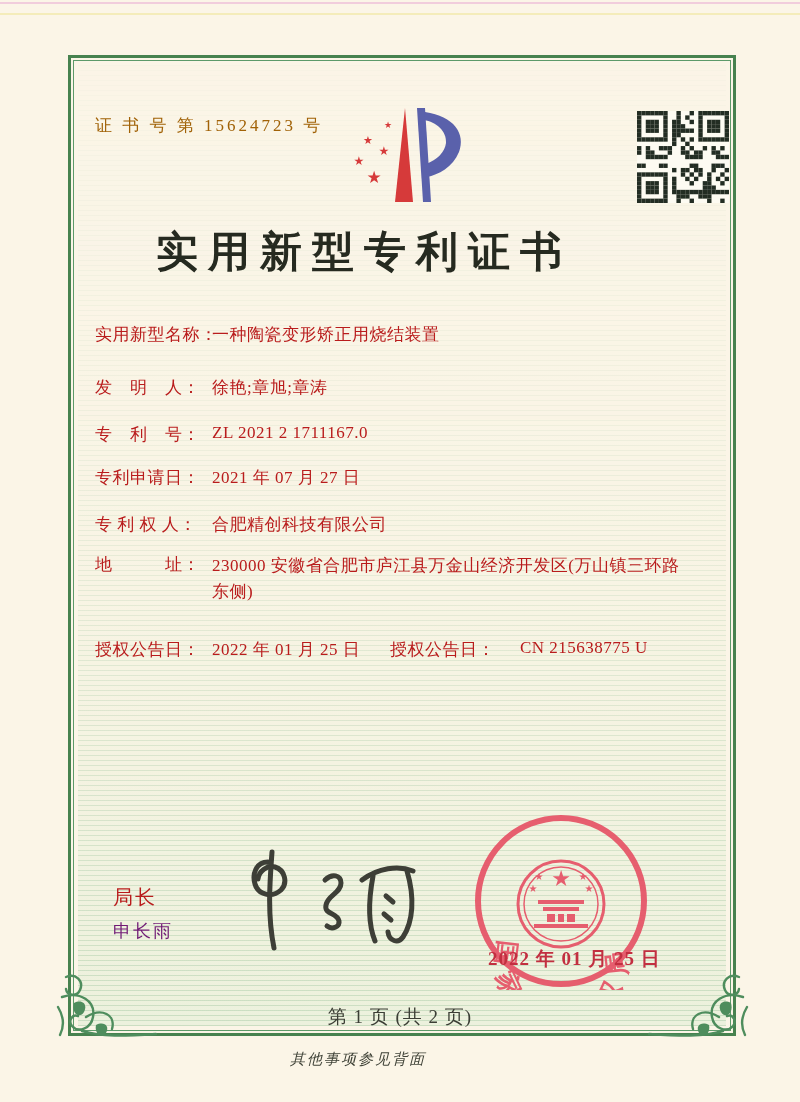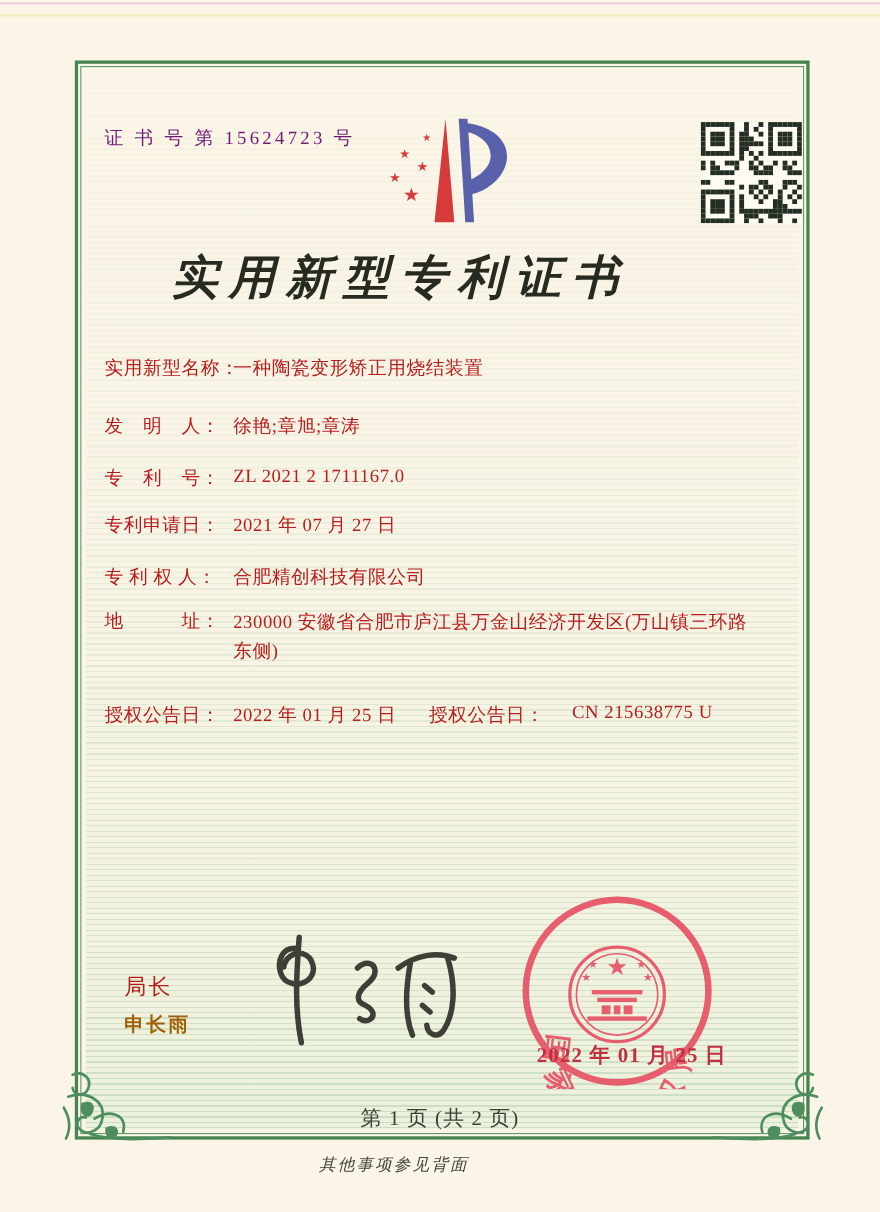--- a/index.html
+++ b/index.html
@@ -35,49 +35,48 @@
       repeating-linear-gradient(0deg,
         rgba(111,172,122,0.30) 0px, rgba(111,172,122,0.30) 1px,
         rgba(255,255,255,0) 1px, rgba(255,255,255,0) 5px),
       linear-gradient(180deg,#fcf7e9 0%, #f4f3e0 55%, #eaf0db 100%);
     -webkit-mask-image:linear-gradient(180deg,rgba(0,0,0,.08) 0%,rgba(0,0,0,.25) 35%,rgba(0,0,0,.65) 70%,rgba(0,0,0,.9) 100%);
             mask-image:linear-gradient(180deg,rgba(0,0,0,.08) 0%,rgba(0,0,0,.25) 35%,rgba(0,0,0,.65) 70%,rgba(0,0,0,.9) 100%);
   }
 
   .cert-number{
     position:absolute;left:95px;top:114px;
-    font-size:17px;letter-spacing:3px;color:#701a75;
+    font-size:17px;letter-spacing:3px;color:#a16207;
   }
   .logo{position:absolute;left:332px;top:104px;}
   .qr{position:absolute;left:637px;top:111px;width:92px;height:92px;background:#fdfbf2;}
 
   .title{
     position:absolute;left:0;top:224px;width:728px;
     text-align:center;
     font-size:42px;font-weight:700;letter-spacing:10px;
     color:#262a20;
-    font-style:italic;
   }
 
   .row{position:absolute;left:95px;font-size:17px;color:#b91c1c;letter-spacing:.5px;}
   .row .lbl{white-space:nowrap;}
   .row .val{position:absolute;left:117px;top:0;white-space:nowrap;}
   .row .val.wrap{white-space:normal;width:482px;line-height:1.55;}
   .row .lbl2{position:absolute;left:295px;top:0;white-space:nowrap;}
   .row .val2{position:absolute;left:425px;top:0;white-space:nowrap;}
 
   .paragraphs{
     position:absolute;left:95px;top:640px;width:616px;
     font-size:16px;line-height:1.72;color:#3f4237;
     font-style:italic;
   }
   .paragraphs p{margin:0 0 10px 0;text-indent:2em;}
 
   .signer-title{position:absolute;left:113px;top:884px;font-size:20px;color:#b91c1c;letter-spacing:2px;}
-  .signer-name{position:absolute;left:113px;top:919px;font-size:18px;color:#a16207;letter-spacing:2px;font-weight:bold;}
+  .signer-name{position:absolute;left:113px;top:919px;font-size:18px;color:#701a75;letter-spacing:2px;}
   .signature{position:absolute;left:228px;top:848px;}
 
   .seal{position:absolute;left:472px;top:812px;}
   .seal-date{
     position:absolute;left:488px;top:946px;
     font-size:19px;font-weight:700;color:#c22f40;letter-spacing:1px;
     white-space:nowrap;
   }
 
   .page-info{

